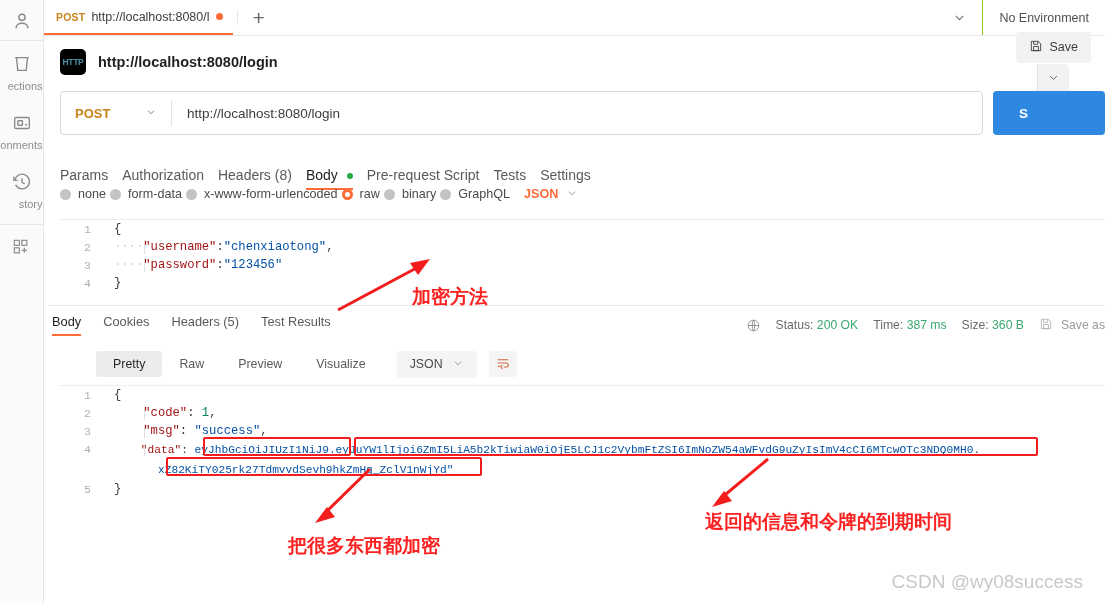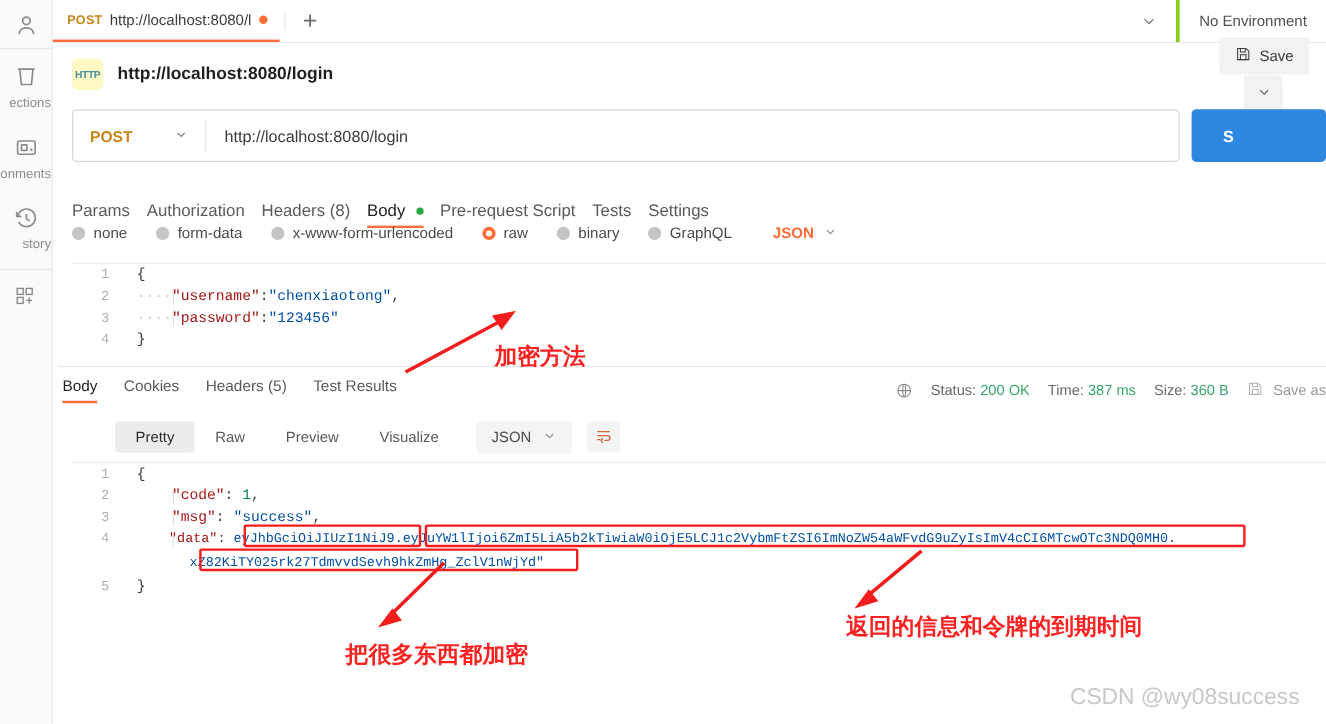--- a/index.html
+++ b/index.html
@@ -45,30 +45,30 @@
   .plus-tab {
     display:flex; align-items:center; justify-content:center;
     width: 34px; color: #6b6b6b; font-size: 21px; font-weight: 300;
   }
   .strip-right {
     margin-left:auto; display:flex; align-items:stretch;
   }
   .chev-btn { display:flex; align-items:center; justify-content:center; width:46px; color:#707070; }
   .env-box {
     display:flex; align-items:center; padding: 0 16px;
-    border-left:3px solid #84cc16; font-size: 12.5px; color:#505050;
+    border-left:1px solid #84cc16; font-size: 12.5px; color:#505050;
   }
 
   
   .req-header {
     position:absolute; left:44px; top:36px; right:0; height:52px;
     display:flex; align-items:center; padding: 0 14px 0 16px; background:#fff;
   }
   .http-badge {
-    width: 26px; height: 26px; border-radius: 5px; background:#fef9c3;
+    width: 26px; height: 26px; border-radius: 5px; background:#000000;
     display:flex; align-items:center; justify-content:center;
     font-size: 8.5px; color:#4a90a4; font-weight:bold; letter-spacing:-.3px;
   }
   .req-title { margin-left: 12px; font-size: 14.5px; color: #1f1f1f; font-weight: 600; }
   .hdr-right { margin-left:auto; display:flex; align-items:center; gap: 1px; flex-direction: column; }
   .save-btn {
     display:flex; align-items:center; gap:7px; background:#f2f2f2;
     border-radius:4px 0 0 4px; padding: 7px 13px; font-size:12.5px; color:#3c3c3c;
   }
   .save-caret {
@@ -108,21 +108,21 @@
     height:2px; background:#ff6c37;
   }
   .rtab .gdot {
     display:inline-block; width:6px; height:6px; border-radius:50%;
     background:#28a745; margin-left:5px; vertical-align: middle;
   }
 
   
   .body-radios {
     position:absolute; left:60px; top:182px; right:0; height:24px;
-    display:flex; align-items:center; gap:24px; font-size:12.6px; color:#4a4a4a;
+    display:flex; align-items:center; gap:4px; font-size:12.6px; color:#4a4a4a;
   }
   .radio { display:flex; align-items:center; gap:7px; }
   .rdot { width:11px; height:11px; border-radius:50%; background:#c4c4c4; }
   .rdot.on { background:#fff; border: 3px solid #ff6c37; }
   .json-sel { color:#ff6c37; font-weight:600; display:flex; align-items:center; gap:8px; }
   .json-sel .cv { color:#8a8a8a; font-weight:normal; font-size:11px; }
 
   
   .editor {
     position:absolute; background:#fff; border-top:1px solid #ededed;

